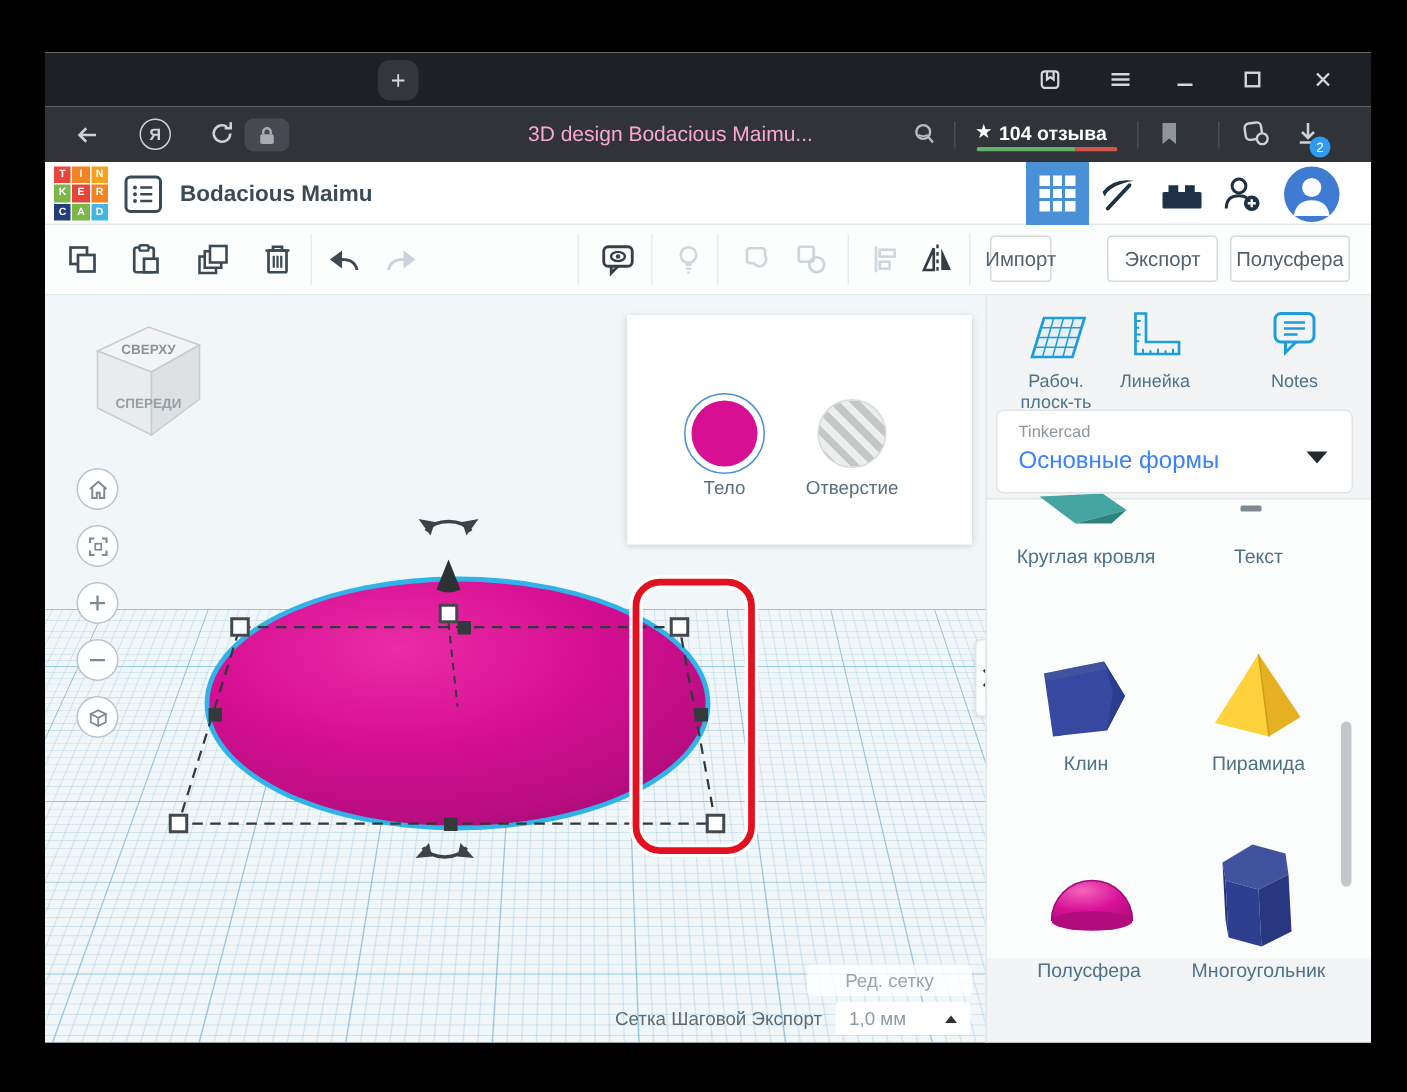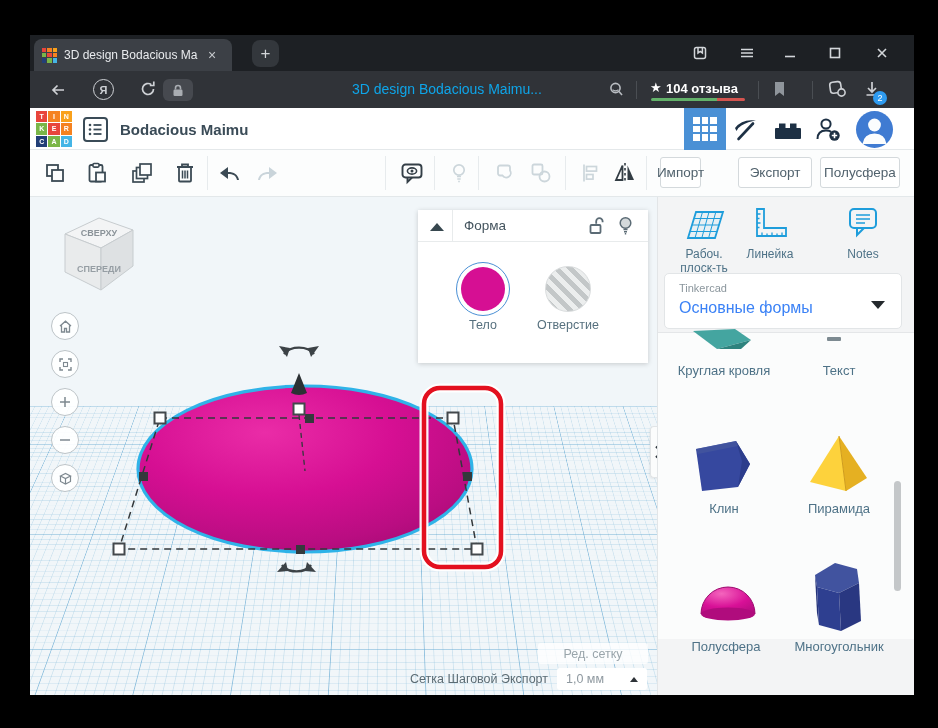--- a/index.html
+++ b/index.html
@@ -13,21 +13,21 @@
   .tab{position:absolute;left:4px;top:4px;width:198px;height:32px;background:#3c4046;border-radius:8px 8px 0 0;display:flex;align-items:center;padding:0 8px;box-sizing:border-box}
   .fav{width:15px;height:15px;display:grid;grid-template-columns:repeat(3,1fr);grid-template-rows:repeat(3,1fr);gap:1px;margin-right:7px;flex:none}
   .fav div{width:100%;height:100%}
   .tab-title{font-size:12px;color:#e9ebee;white-space:nowrap;overflow:hidden;width:140px}
   .tab-close{color:#c6c9cd;font-size:14px;margin-left:4px;line-height:1}
   .newtab{position:absolute;left:222px;top:5px;width:27px;height:27px;border-radius:8px;background:#33373c;color:#d2d5d8;font-size:17px;display:flex;align-items:center;justify-content:center}
   .winbtn{position:absolute;top:6px;width:26px;height:24px;display:flex;align-items:center;justify-content:center}
 
   .addressbar{position:absolute;left:0;top:36px;width:884px;height:37px;background:#303338}
   .pill{position:absolute;top:8px;height:22px;background:#46494f;border-radius:6px;display:flex;align-items:center;justify-content:center}
-  .addr-title{position:absolute;left:322px;top:10px;font-size:14px;color:#0ea5e9;white-space:nowrap}
+  .addr-title{position:absolute;left:322px;top:10px;font-size:14px;color:#f9a8d4;white-space:nowrap}
   .addr-div{position:absolute;top:10px;width:1px;height:18px;background:#4a4e53}
   .rate-star{position:absolute;left:620px;top:9px;color:#fff;font-size:13px}
   .rate-text{position:absolute;left:636px;top:10px;color:#fff;font-size:13px;font-weight:bold}
   .rate-bar{position:absolute;left:621px;top:27px;width:94px;height:3px;border-radius:2px;overflow:hidden;display:flex}
   .rate-bar .g{width:70%;height:100%;background:#63b26a}
   .rate-bar .r{width:30%;height:100%;background:#d4544f}
   .dl-badge{position:absolute;left:843px;top:20px;width:14px;height:14px;border-radius:50%;background:#2e9bf0;color:#fff;font-size:9px;display:flex;align-items:center;justify-content:center}
 
   
   .appheader{position:absolute;left:0;top:73px;width:884px;height:42px;background:#fff;border-bottom:1px solid #e4e8ea;box-sizing:border-box}
@@ -84,35 +84,20 @@
   .shape-label{position:absolute;font-size:13px;color:#4e7287;text-align:center;transform:translateX(-50%);white-space:nowrap}
   .scrollbar{position:absolute;left:236px;top:284px;width:7px;height:110px;border-radius:4px;background:#c4c7c9}
 </style>
 </head>
 <body>
 
 <div class="stage">
  <div class="window">
 
   <div class="tabbar">
-    <div class="tab">
-      <div class="fav">
-        <div style="background:#e8453c"></div>
-            <div style="background:#f58220"></div>
-            <div style="background:#f9a11b"></div>
-        <div style="background:#7ab648"></div>
-            <div style="background:#e8453c"></div>
-            <div style="background:#f58220"></div>
-        <div style="background:#223f77"></div>
-            <div style="background:#7ab648"></div>
-            <div style="background:#45b5e6"></div>
-      </div>
-      <span class="tab-title">3D design Bodacious Mа</span>
-      <span class="tab-close">×</span>
-    </div>
     <div class="newtab">+</div>
 
     <div class="winbtn" style="left:657px">
       <svg width="16" height="16" viewBox="0 0 16 16">
             <rect x="2.5" y="2.5" width="11" height="11" rx="2" fill="none" stroke="#d3d6da" stroke-width="1.5"></rect>
             <path d="M6,2.5 V8 l2.2,-1.6 L10.4,8 V2.5" fill="none" stroke="#d3d6da" stroke-width="1.5"></path>
           </svg>
     </div>
     <div class="winbtn" style="left:704px">
       <svg width="16" height="16" viewBox="0 0 16 16">
@@ -436,37 +421,20 @@
     </div>
 
     <div class="collapse">
       <svg width="9" height="14" viewBox="0 0 9 14">
             <path d="M2,1.5 L7,7 2,12.5" fill="none" stroke="#30393f" stroke-width="2"></path>
           </svg>
     </div>
   </div>
 
   <div class="inspector">
-    <div class="insp-head">
-      <div class="tri-up"></div>
-      <div class="insp-vdiv"></div>
-      <div class="insp-title">Форма</div>
-      <div class="abs" style="left:170px;top:7px">
-        <svg width="17" height="18" viewBox="0 0 17 18">
-              <rect x="2.5" y="8" width="10" height="8" rx="1" fill="none" stroke="#5b6b75" stroke-width="1.8"></rect>
-              <path d="M5,8 V5.5 a3.2,3.2 0 0 1 6.4,0 V6.5" fill="none" stroke="#5b6b75" stroke-width="1.8" transform="translate(3.2,-1.2)"></path>
-            </svg>
-      </div>
-      <div class="abs" style="left:198px;top:5px">
-        <svg width="19" height="21" viewBox="0 0 19 21">
-              <circle cx="9.5" cy="8" r="5.3" fill="#d4d9db" stroke="#5b6b75" stroke-width="1.5"></circle>
-              <path d="M7.5,14.5 h4 M8,16.7 h3 M8.8,18.8 h1.4" stroke="#5b6b75" stroke-width="1.4"></path>
-            </svg>
-      </div>
-    </div>
     <div class="swatch-ring" style="left:38px;top:52px"></div>
     <div class="swatch-pink" style="left:43px;top:57px"></div>
     <div class="swatch-hole" style="left:127px;top:56px"></div>
     <div class="swatch-label" style="left:65px">Тело</div>
     <div class="swatch-label" style="left:150px">Отверстие</div>
   </div>
 
   <div class="sidebar">
 
     <div class="abs" style="left:23px;top:8px">

